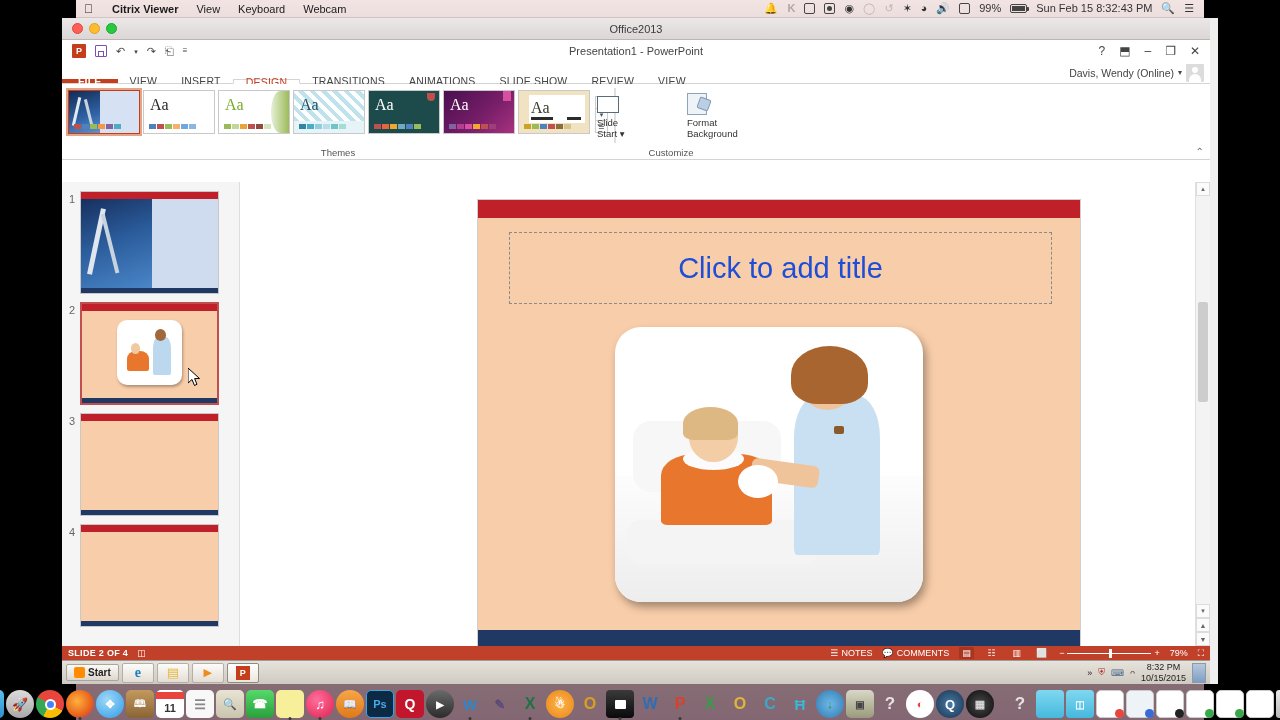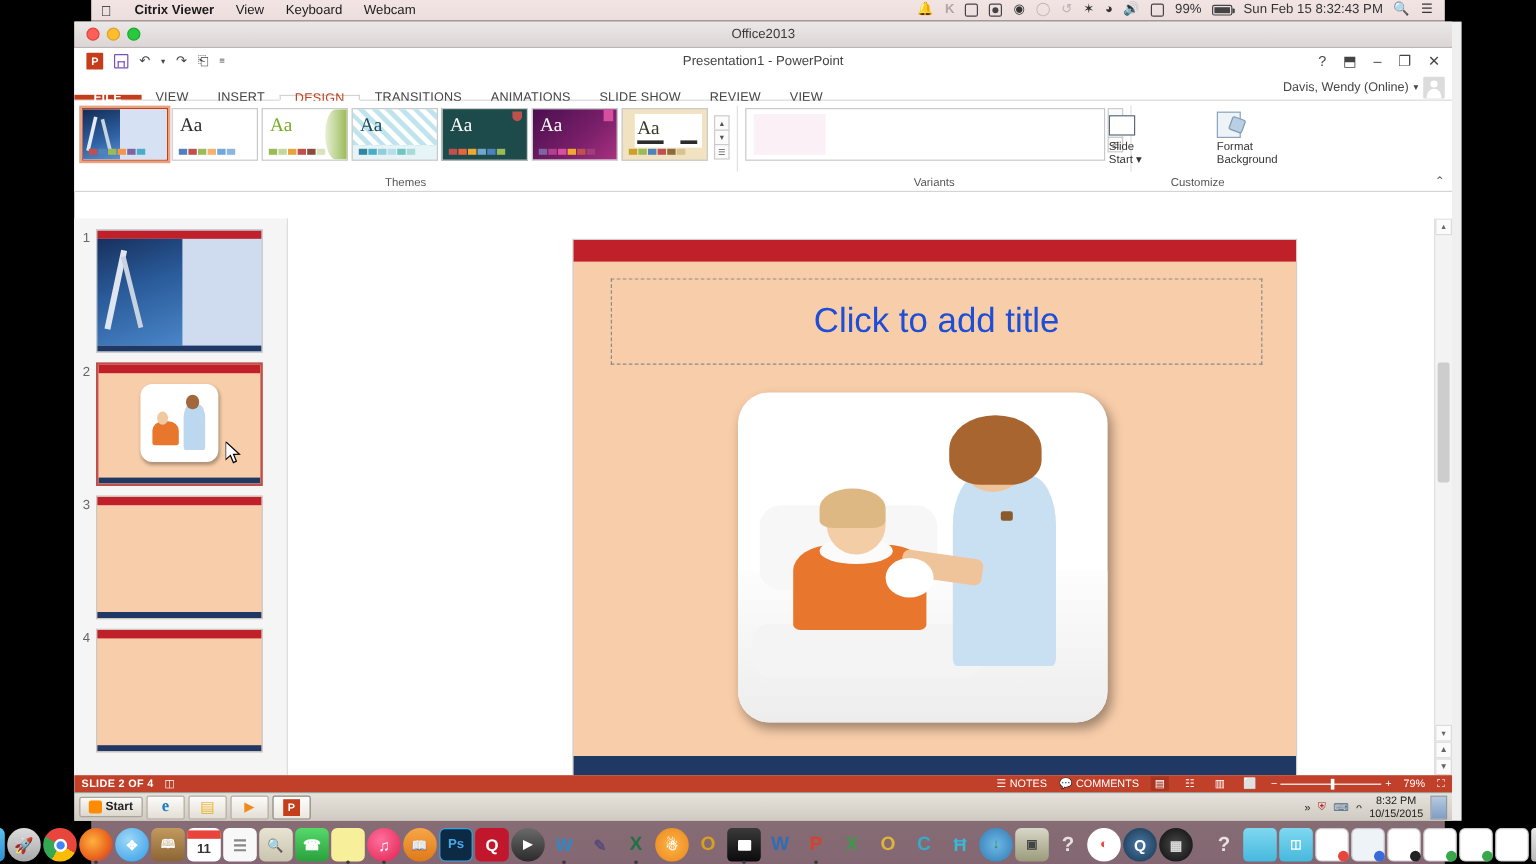--- a/index.html
+++ b/index.html
@@ -398,33 +398,20 @@
               <div>▴</div>
               <div>▾</div>
               <div>☰</div>
             </div>
           </div>
           <div class="glabel">Themes</div>
         </div>
 
         <div class="rsep"></div>
 
-        <div class="rgroup" style="padding-right:4px;">
-          <div style="display:flex;align-items:flex-start;">
-            <div class="variants-box">
-              <div class="vfill"></div>
-            </div>
-            <div class="gal-scroll" style="margin-top:6px;">
-              <div>▴</div>
-              <div>▾</div>
-              <div>☰</div>
-            </div>
-          </div>
-          <div class="glabel">Variants</div>
-        </div>
 
         <div class="rsep"></div>
 
         <div class="rgroup" style="width:110px;">
           <div style="display:flex;gap:8px;padding-top:4px;">
             <div class="cust-btn">
               <div class="cust-ico">
                   <div class="slide-size-ico"></div>
                 </div>
               <span>Slide</span>

